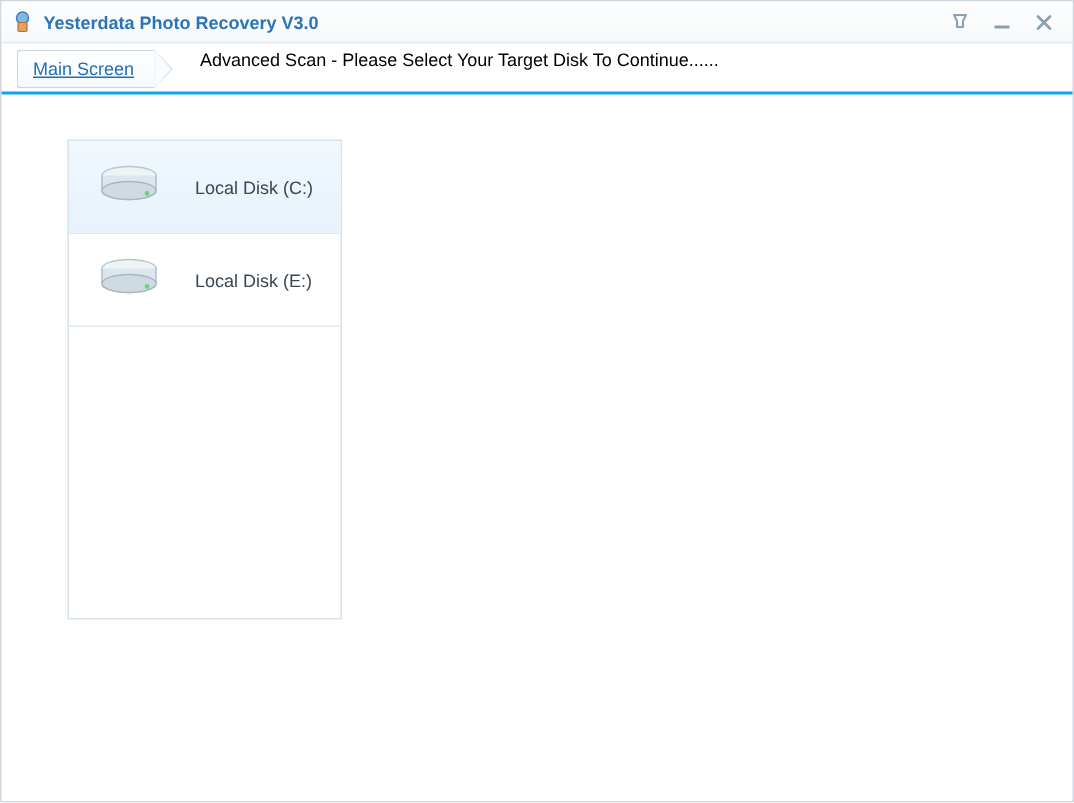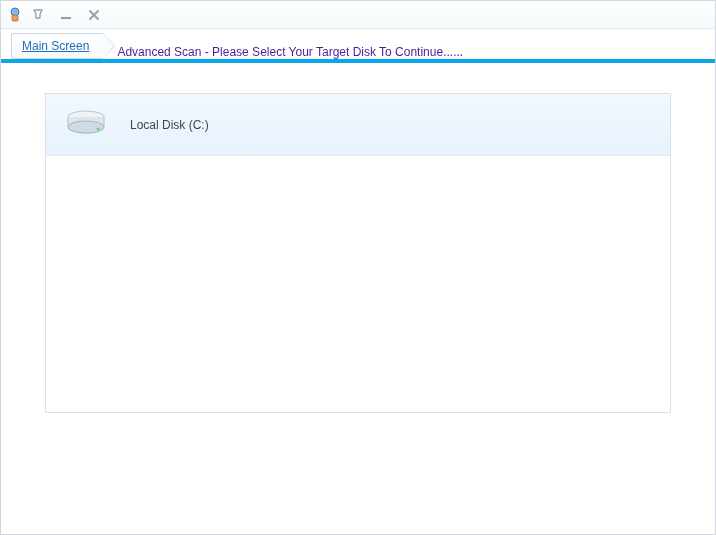--- a/index.html
+++ b/index.html
@@ -47,23 +47,23 @@
     width: 18px; height: 16px;
     display: flex; align-items: center; justify-content: center;
     color: #8aa0b2;
     cursor: pointer;
   }
   .win-btn svg { display: block; }
 
   .breadcrumb-bar {
     height: 34px;
     display: flex;
-    align-items: flex-end;
+    align-items: flex-start;
     padding: 4px 10px 0 10px;
-    border-bottom: 4px solid #0ea5e9;
+    border-bottom: 2px solid #0ea5e9;
   }
   .crumb-main {
     display: flex;
     align-items: center;
     height: 26px;
     padding: 0 14px 0 10px;
     border: 1px solid #c9d6e2;
     border-right: none;
     border-top-left-radius: 3px;
     border-bottom-left-radius: 3px;
@@ -87,28 +87,28 @@
     border-bottom: 13px solid transparent;
   }
   .crumb-arrow::before {
     border-left: 12px solid #c9d6e2;
   }
   .crumb-arrow::after {
     border-left: 11px solid #f9fcfe;
     left: 0;
   }
   .crumb-label {
-    color: #4c1d95;
+    margin-left: 16px;
+    color: #000000;
   }
 
   .content {
     flex: 1;
     padding: 30px 44px 20px 44px;
     display: flex;
-    flex-direction: column;
   }
   .disk-list {
     border: 1px solid #d6e1ea;
     background: #fff;
     height: 320px;
     display: flex;
     flex-direction: column;
   }
   .disk-row {
     height: 62px;
@@ -156,20 +156,21 @@
 
 <div class="window">
 
   <div class="titlebar">
     <span class="app-icon">
       <svg width="16" height="16" viewBox="0 0 16 16">
         <circle cx="8" cy="5" r="4" fill="#7fb8e8" stroke="#3a7fbf" stroke-width="1"></circle>
         <rect x="5" y="8" width="6" height="6" rx="1" fill="#e8a05f" stroke="#b06f2f" stroke-width="0.8"></rect>
       </svg>
     </span>
+    <span class="app-title">Yesterdata Photo Recovery V3.0</span>
     <div class="win-controls">
       <span class="win-btn">
         <svg width="14" height="14" viewBox="0 0 14 14">
             <path d="M3 2 h8 l-2 4 v4 l-4 0 v-4 z" fill="none" stroke="#8aa0b2" stroke-width="1.3" stroke-linejoin="round"></path>
           </svg>
       </span>
       <span class="win-btn">
         <svg width="14" height="14" viewBox="0 0 14 14">
             <rect x="2" y="9" width="10" height="2" fill="#8aa0b2"></rect>
           </svg>
@@ -198,20 +199,31 @@
           <svg width="44" height="36" viewBox="0 0 44 36">
             <ellipse cx="22" cy="10" rx="18" ry="6" fill="#eef3f6" stroke="#b9c6cf"></ellipse>
             <path d="M4 10 v10 a18 6 0 0 0 36 0 v-10" fill="#dde6ec" stroke="#b0bec8"></path>
             <ellipse cx="22" cy="20" rx="18" ry="6" fill="#cfdbe3" stroke="#a8b6c0"></ellipse>
             <circle cx="34" cy="22" r="1.6" fill="#6fd27a"></circle>
           </svg>
         </span>
         <span class="disk-label">Local Disk (C:)</span>
       </div>
 
+      <div class="disk-row">
+        <span class="disk-icon">
+          <svg width="44" height="36" viewBox="0 0 44 36">
+            <ellipse cx="22" cy="10" rx="18" ry="6" fill="#eef3f6" stroke="#b9c6cf"></ellipse>
+            <path d="M4 10 v10 a18 6 0 0 0 36 0 v-10" fill="#dde6ec" stroke="#b0bec8"></path>
+            <ellipse cx="22" cy="20" rx="18" ry="6" fill="#cfdbe3" stroke="#a8b6c0"></ellipse>
+            <circle cx="34" cy="22" r="1.6" fill="#6fd27a"></circle>
+          </svg>
+        </span>
+        <span class="disk-label">Local Disk (E:)</span>
+      </div>
 
 
       <div class="disk-empty"></div>
     </div>
 
   </div>
 
 </div>
 
 </body></html>

